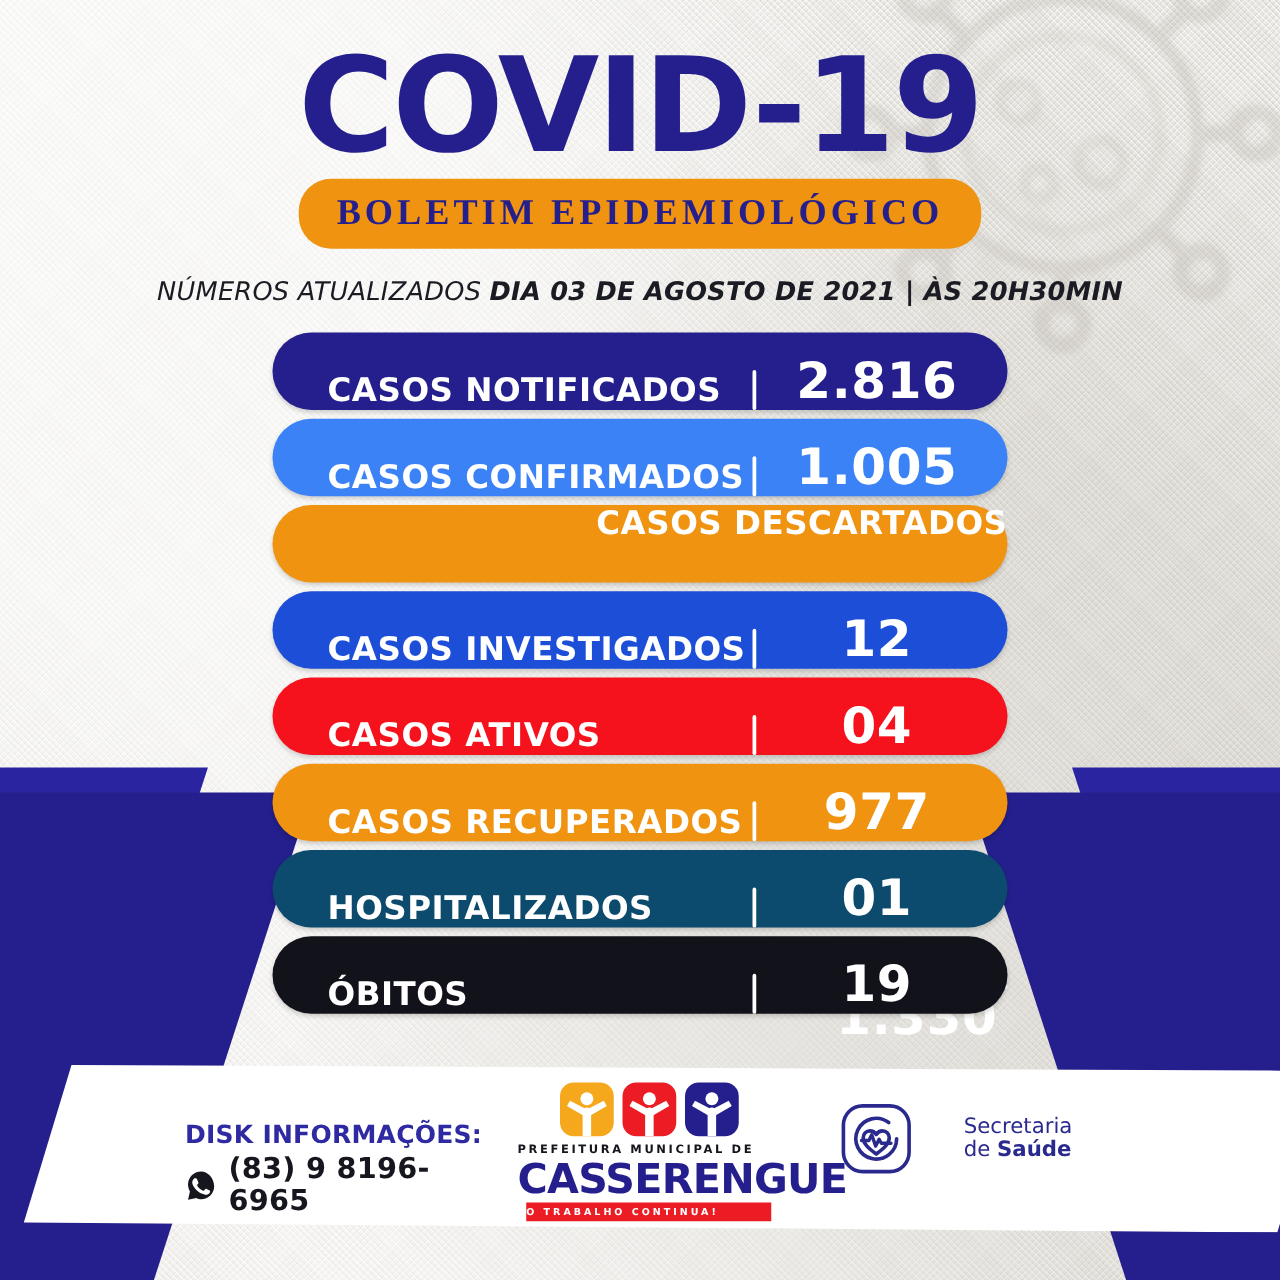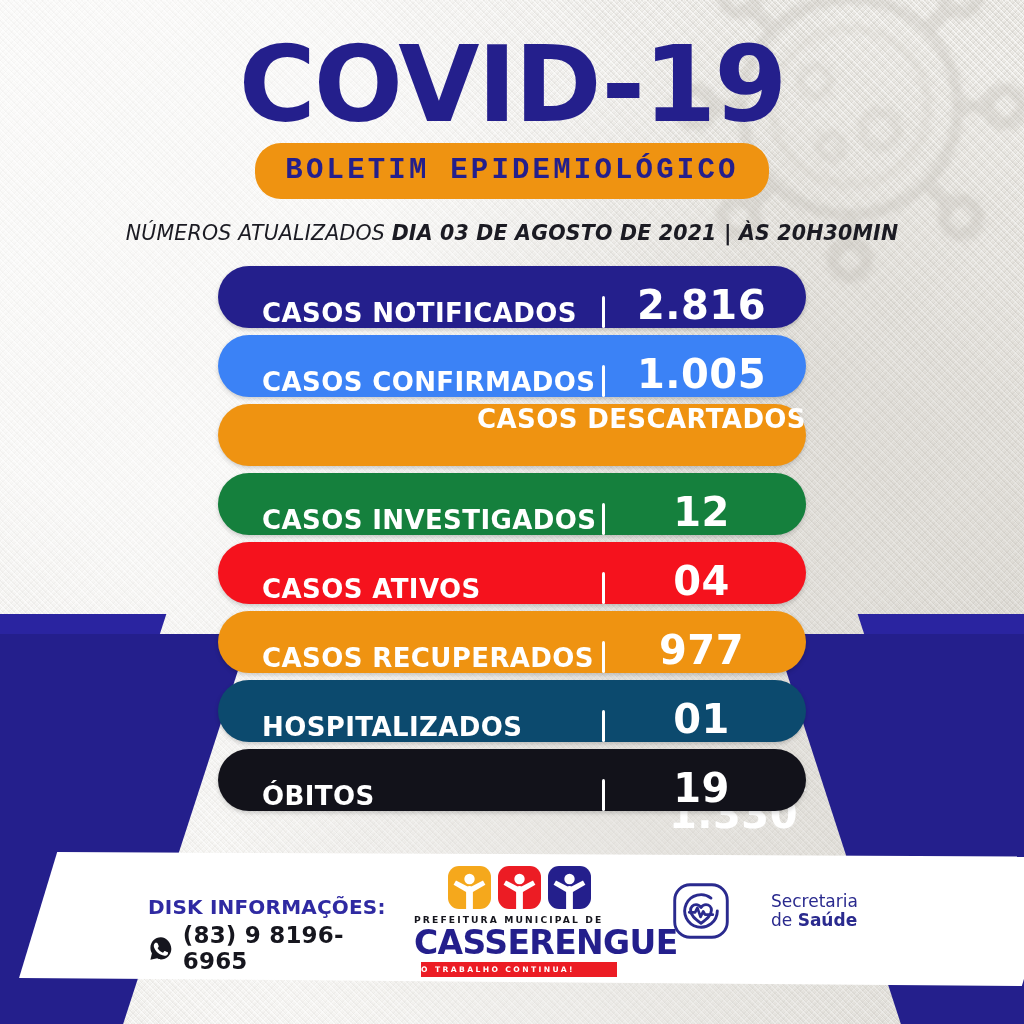--- a/index.html
+++ b/index.html
@@ -82,21 +82,21 @@
   .subtitle-wrap { text-align:center; margin-top:6px; }
   .subtitle {
     display:inline-block;
     background:#ef9311;
     color:#241f8c;
     font-size:29px;
     font-weight:bold;
     letter-spacing:3.2px;
     padding:11px 30px 12px;
     border-radius:26px;
-    font-family:Liberation Mono, monospace;
+    font-family:Liberation Serif, serif;
   }
   .updated {
     margin-top:22px;
     text-align:center;
     font-size:20.5px;
     font-style:italic;
     color:#1b1b23;
     letter-spacing:0.2px;
     font-family:"DejaVu Sans", sans-serif;
   }
@@ -299,21 +299,21 @@
       <div class="stat" style="background: #3b82f6;">
         <div class="label">CASOS CONFIRMADOS</div>
         <div class="divider"></div>
         <div class="value">1.005</div>
       </div>
       <div class="stat" style="background: rgb(239, 147, 17); flex-direction: column;">
         <div class="label">CASOS DESCARTADOS</div>
         <div class="divider"></div>
         <div class="value">1.330</div>
       </div>
-      <div class="stat" style="background: #15803d;">
+      <div class="stat" style="background: #1d4ed8;">
         <div class="label">CASOS INVESTIGADOS</div>
         <div class="divider"></div>
         <div class="value">12</div>
       </div>
       <div class="stat" style="background: rgb(245, 18, 29);">
         <div class="label">CASOS ATIVOS</div>
         <div class="divider"></div>
         <div class="value">04</div>
       </div>
       <div class="stat" style="background: rgb(239, 147, 17);">

